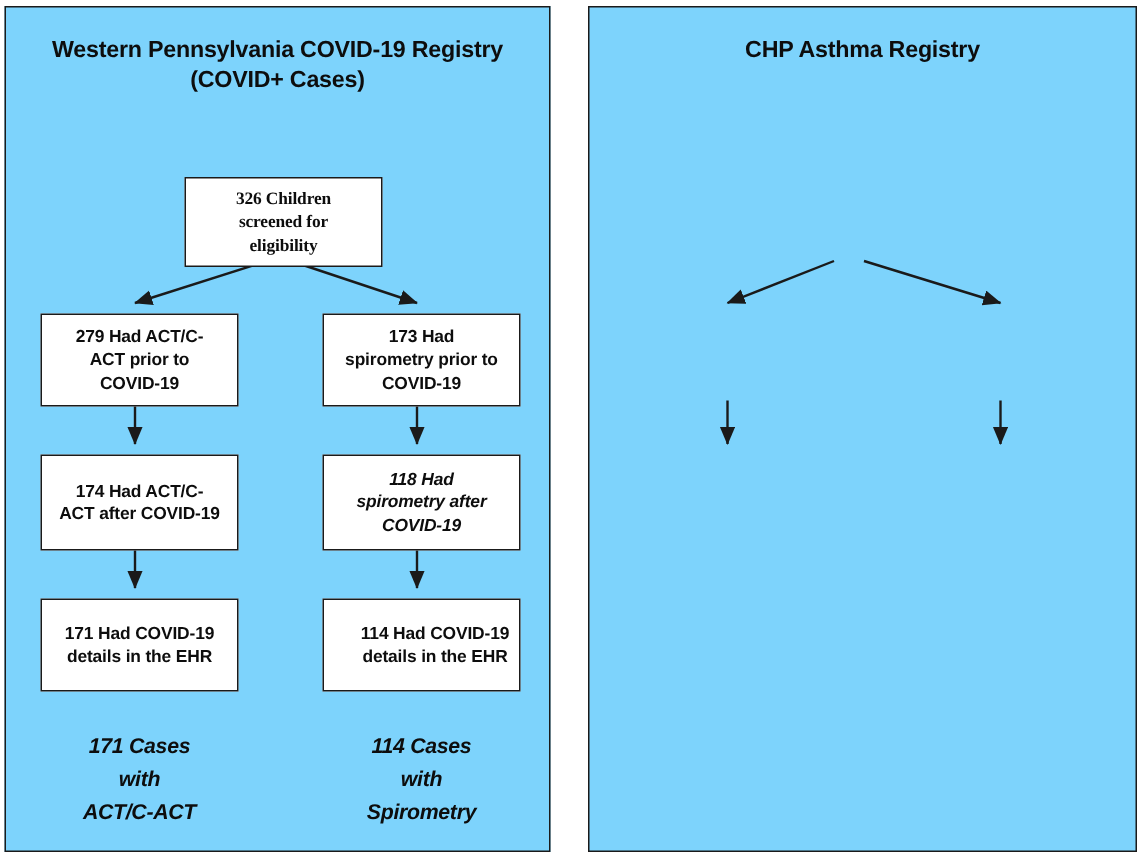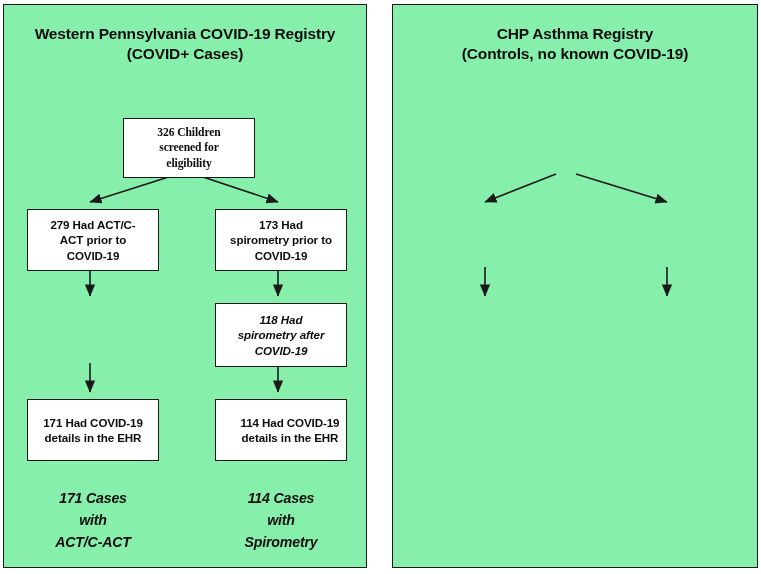--- a/index.html
+++ b/index.html
@@ -17,21 +17,21 @@
   }
   .stage {
     position: absolute;
     left: 0; top: 0;
     width: 761px;
     height: 574px;
   }
   .panel {
     position: absolute;
     border: 1.5px solid #1a1a1a;
-    background: #86efac;
+    background: #7dd3fc;
     box-sizing: border-box;
   }
   #panel-left  { left: 3px;   top: 4px; width: 364px; height: 564px; }
   #panel-right { left: 392px; top: 4px; width: 366px; height: 564px; }
 
   .panel-title {
     position: absolute;
     left: 0;
     width: 100%;
     text-align: center;
@@ -138,20 +138,26 @@
     </div>
 
     <div class="node" id="lp-r1">
       <span>
         <span class="nline">173 Had</span>
         <span class="nline">spirometry prior to</span>
         <span class="nline">COVID-19</span>
       </span>
     </div>
 
+    <div class="node" id="lp-l2">
+      <span>
+        <span class="nline">174 Had ACT/C-</span>
+        <span class="nline">ACT after COVID-19</span>
+      </span>
+    </div>
 
     <div class="node" id="lp-r2">
       <span>
         <span class="nline">118 Had</span>
         <span class="nline">spirometry after</span>
         <span class="nline">COVID-19</span>
       </span>
     </div>
 
     <div class="node" id="lp-l3">
@@ -179,21 +185,20 @@
       <span class="oline">with</span>
       <span class="oline">Spirometry</span>
     </div>
 
   </div>
 
   <div class="panel" id="panel-right">
 
     <div class="panel-title" id="title-right">
       <span class="tline">CHP Asthma Registry</span>
-      <span class="tline">(Controls, no known COVID-19)</span>
     </div>
 
     <svg class="connector" id="rp-connectors" width="366" height="564" viewBox="0 0 366 564" style="left:0;top:0;">
       <defs>
         <marker id="arrowR" markerWidth="9" markerHeight="9" refX="7.2" refY="3.2" orient="auto" markerUnits="strokeWidth">
           <path d="M0,0 L7.6,3.2 L0,6.4 z" fill="#1a1a1a"></path>
         </marker>
       </defs>
 
       <path d="M163,169 L92,197" stroke="#1a1a1a" stroke-width="1.6" fill="none" marker-end="url(#arrowR)"></path>

